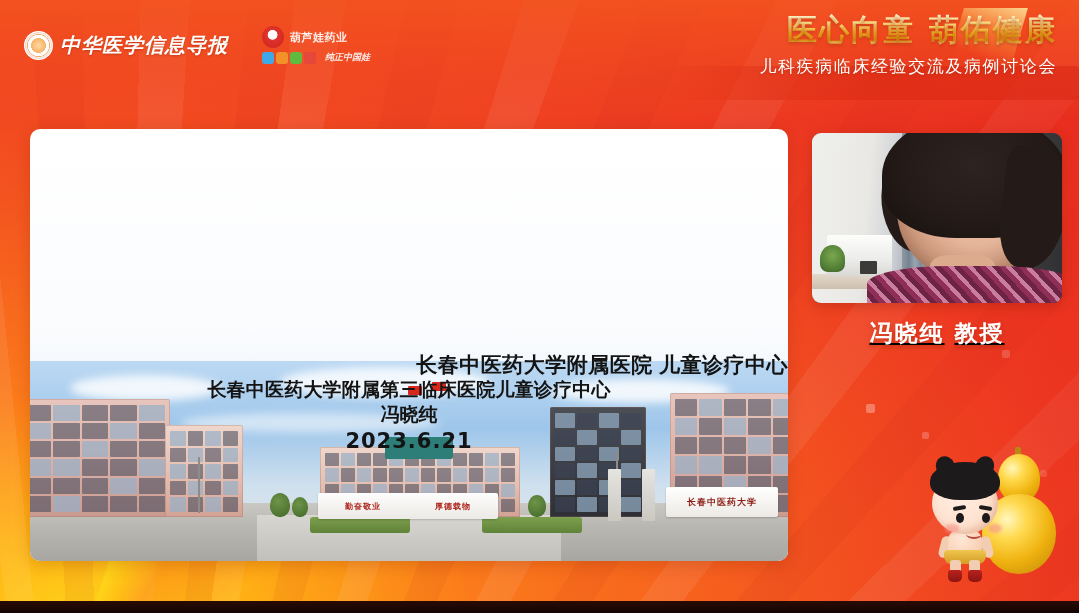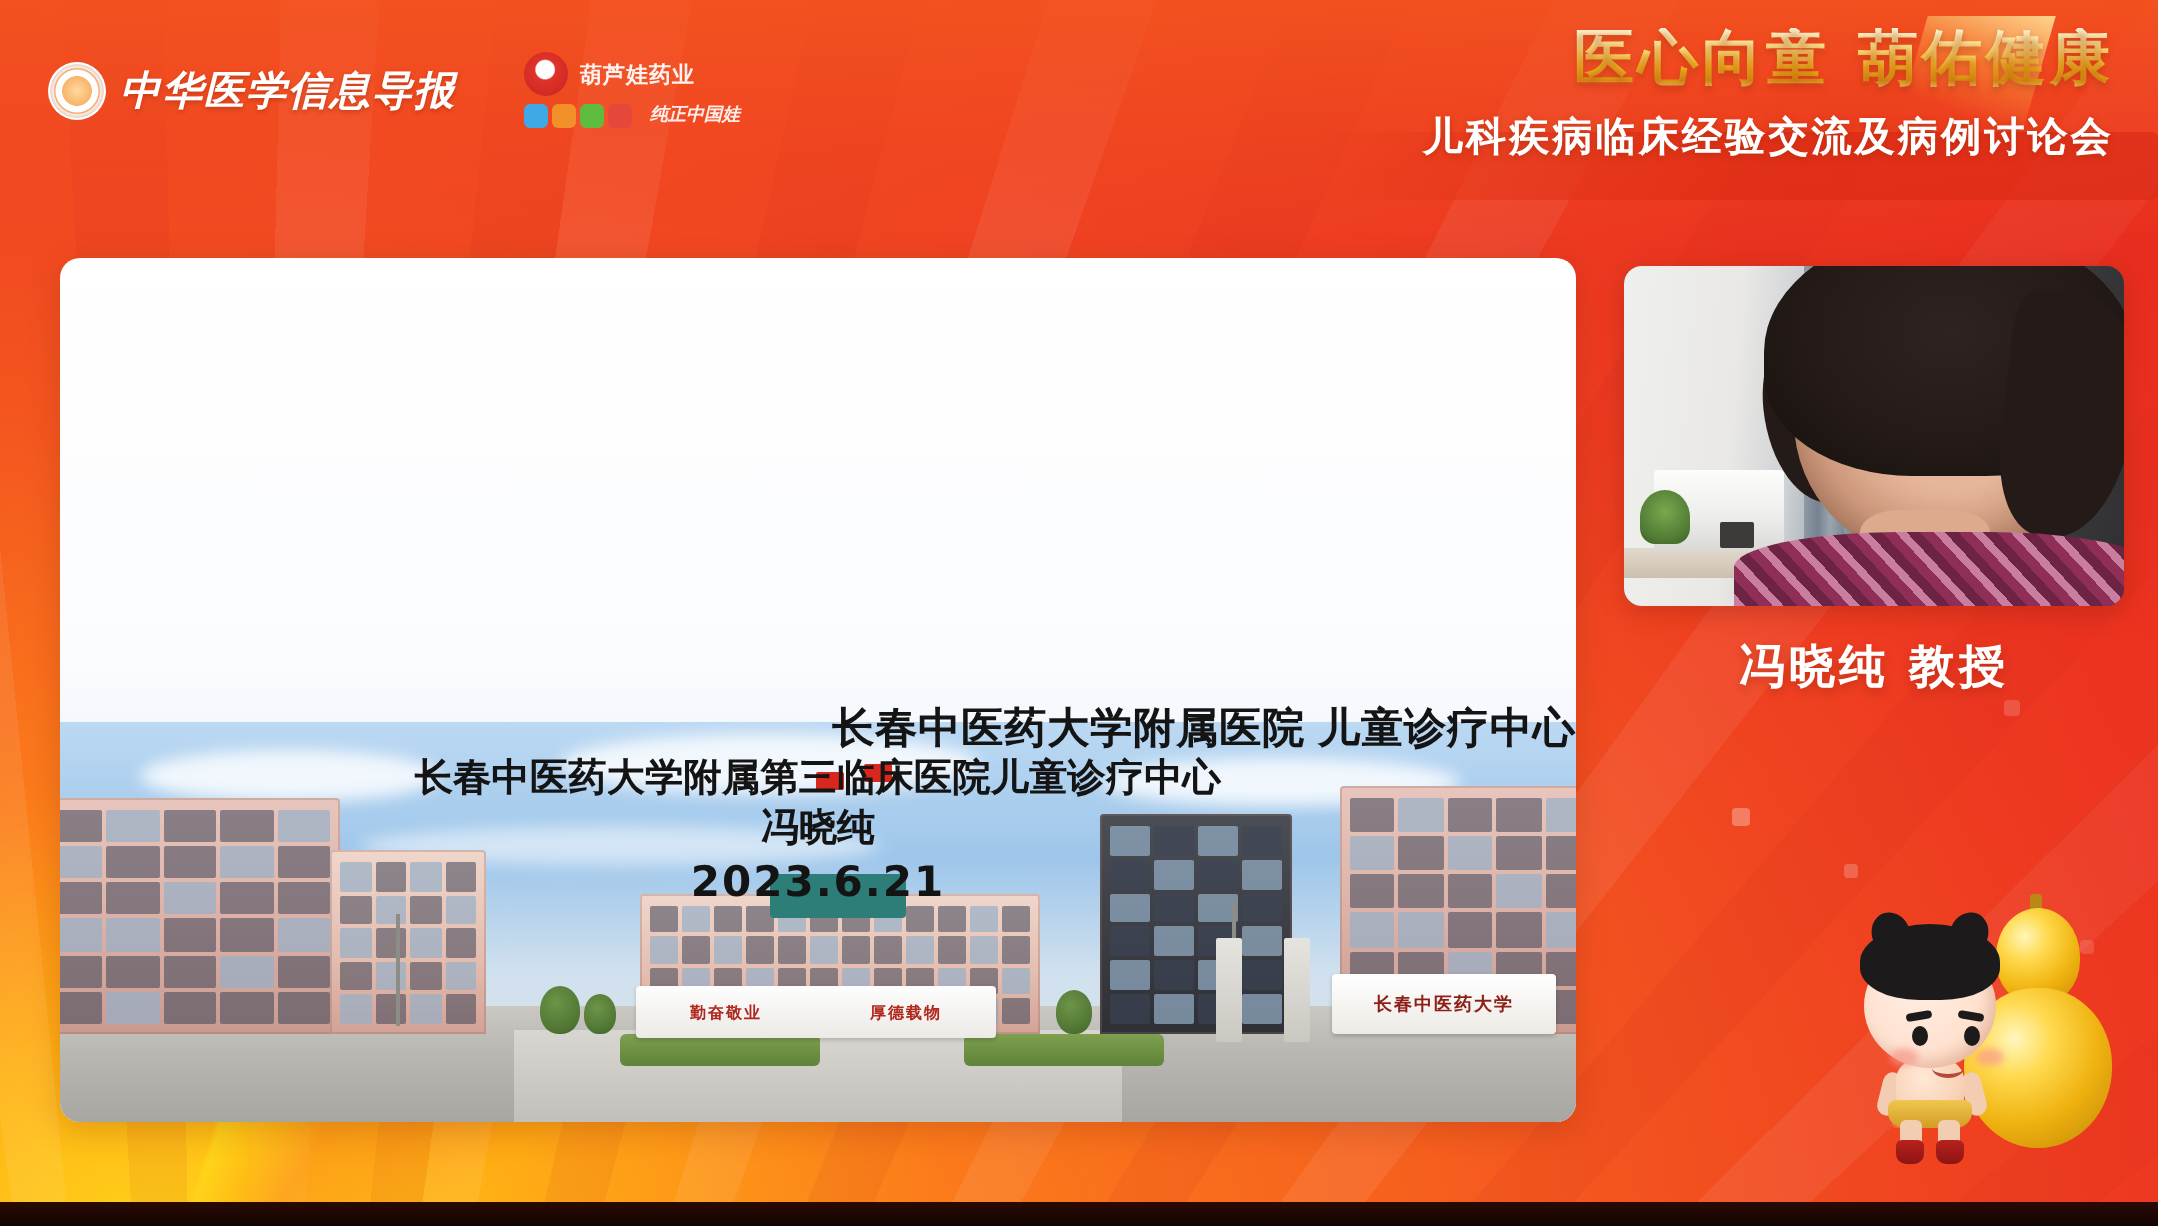--- a/index.html
+++ b/index.html
@@ -159,22 +159,22 @@
     -webkit-background-clip: text;
     background-clip: text;
     color: transparent;
     -webkit-text-fill-color: transparent;
     text-shadow: 0 2px 3px rgba(150,50,8,0.35);
     white-space: nowrap;
   }
   .event-title .gap { display: inline-block; width: 14px; }
   .event-sub {
     margin-top: 9px;
-    font-size: 20px;
-    font-weight: 700;
+    font-size: 17px;
+    font-weight: 400;
     letter-spacing: 1.6px;
     color: #ffffff;
     text-shadow: 0 1px 3px rgba(160,45,10,0.55);
     white-space: nowrap;
   }
   .event-sub-bar {
     position: absolute;
     right: -22px;
     top: 52px;
     width: 420px;
@@ -496,20 +496,21 @@
   }
 
   
   .speaker {
     position: absolute;
     left: 812px;
     top: 318px;
     width: 250px;
     text-align: center;
     z-index: 6;
+    text-decoration: underline;
   }
   .speaker-name {
     font-size: 23px;
     font-weight: 700;
     color: #ffffff;
     letter-spacing: 2px;
     text-shadow: 0 2px 4px rgba(150,40,10,0.45);
     white-space: nowrap;
   }
   .speaker-name .sp { display: inline-block; width: 10px; }

